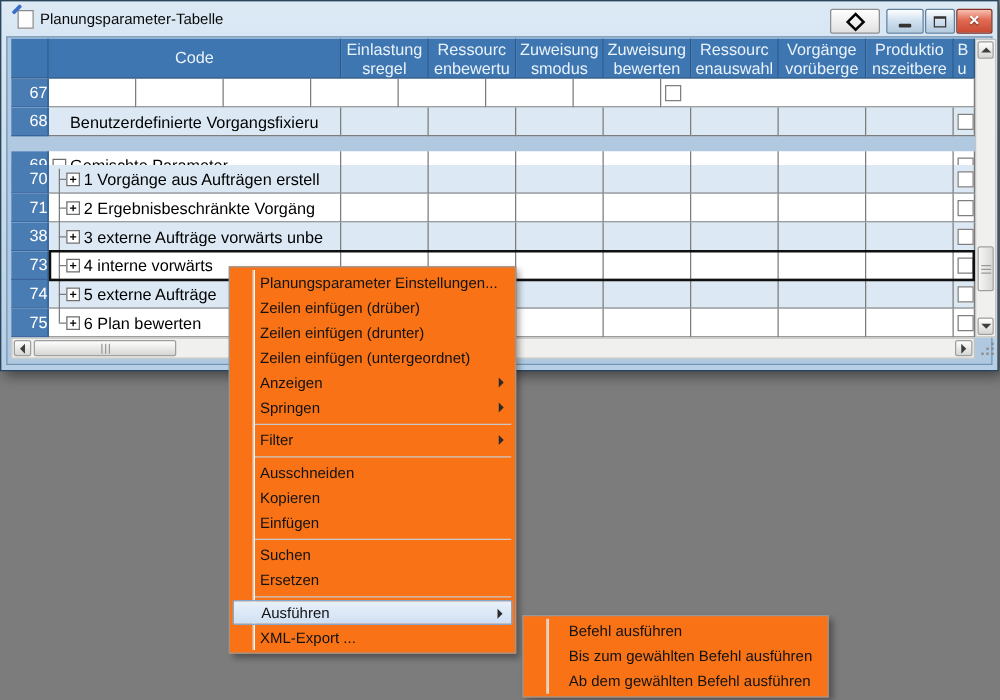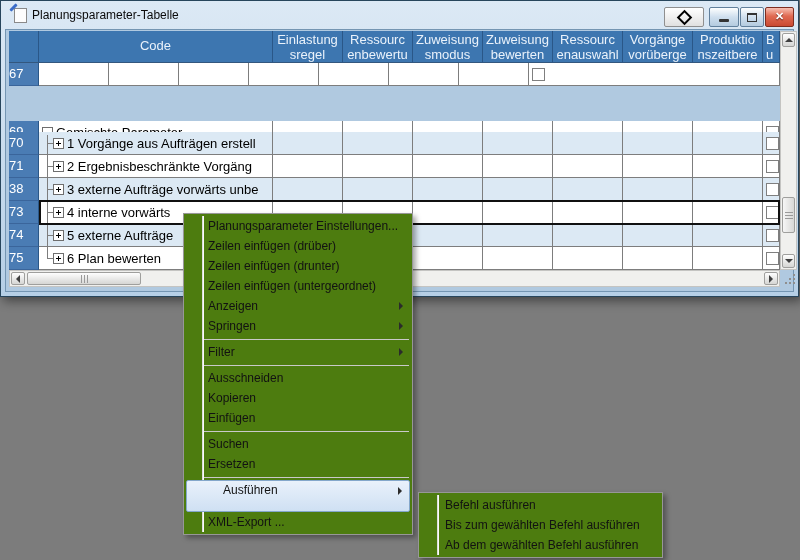--- a/index.html
+++ b/index.html
@@ -34,21 +34,21 @@
   .th{box-sizing:border-box;background:#3d76b0;border-right:1px solid #2a5788;border-bottom:1px solid #33577e;
       color:#eaf2fb;font-size:13px;line-height:15px;text-align:center;padding-top:1px;overflow:hidden;white-space:nowrap}
   .th.codeh{line-height:30px;padding-top:0}
   .th.chkh{text-align:left;padding-left:3px}
   .w-num{width:30px;flex:none}.w-code{width:234px;flex:none}.w-d{width:70px;flex:none}.w-chk{flex:1}
 
   .trow{position:absolute;left:8px;width:771px;height:23px;display:flex;background:#fff;z-index:1}
   .trow.alt{background:#dce9f4}
   .cell{box-sizing:border-box;border-right:1px solid #7d7d7d;border-bottom:1px solid #7d7d7d}
   .cell.num{width:30px;flex:none;background:#4a7cb4;border-right:1px solid #2a5788;border-bottom:1px solid #3a659b;
-            color:#fff;font-size:13px;text-align:left;line-height:21px}
+            color:#fff;font-size:13px;text-align:right;line-height:21px}
   .cell.codec{width:234px;flex:none;display:flex;align-items:center;font-size:13px;color:#000;overflow:hidden;position:relative}
   .cell.d{width:70px;flex:none}
   .cell.chk{flex:1;display:flex;align-items:center}
   .clabel{white-space:nowrap;overflow:hidden}
   .checkbox{width:11px;height:11px;border:1px solid #7f7f7f;background:#fff;margin-left:3px;flex:none;box-sizing:content-box}
 
   .expander{position:relative;width:11px;height:11px;border:1px solid #6e6e6e;background:#fff;box-sizing:border-box;flex:none}
   .expander .hb{position:absolute;left:2px;right:2px;top:4px;height:1px;background:#000}
   .expander .vb{position:absolute;top:2px;bottom:2px;left:4px;width:1px;background:#000}
   .ind0{margin-left:3px;margin-right:3px}
@@ -74,31 +74,31 @@
   .tri.dn{left:50%;top:50%;margin:-2px 0 0 -4px;border-top-color:#3f3f3f}
   .tri.l{left:50%;top:50%;margin:-4px 0 0 -6px;border-right-color:#3f3f3f}
   .tri.r{left:50%;top:50%;margin:-4px 0 0 -2px;border-left-color:#3f3f3f}
   .gripv{position:absolute;left:50%;top:50%;margin:-4px 0 0 0;width:1px;height:8px;background:#9a9a9a;box-shadow:-3px 0 0 #9a9a9a,3px 0 0 #9a9a9a}
   .griph{position:absolute;left:50%;top:50%;margin:0 0 0 -4px;height:1px;width:8px;background:#9a9a9a;box-shadow:0 -3px 0 #9a9a9a,0 3px 0 #9a9a9a}
   .rgrip{position:absolute;left:782px;top:272px;width:13px;height:14px}
   .rgrip::before{content:"";position:absolute;right:1px;top:1px;width:2px;height:2px;background:#8f8f8f;
       box-shadow:0 4px 0 #8f8f8f,0 8px 0 #8f8f8f,-4px 4px 0 #8f8f8f,-4px 8px 0 #8f8f8f,-8px 8px 0 #8f8f8f}
 
   
-  .menu{position:absolute;background:#4d7c0f;border:1px solid #979797;box-shadow:3px 3px 5px rgba(0,0,0,.35);
+  .menu{position:absolute;background:#f97316;border:1px solid #979797;box-shadow:3px 3px 5px rgba(0,0,0,.35);
         padding:2px 0;box-sizing:border-box}
   #mainmenu{left:183px;top:213px;width:230px;z-index:10}
   #submenu{left:418px;top:492px;width:245px;z-index:11}
   .gutterline{position:absolute;left:18px;top:2px;bottom:2px;width:1px;background:#dcdddd;box-shadow:1px 0 0 #fafafa}
   .mi{position:relative;height:20px;line-height:20px;padding-left:24px;font-size:12px;color:#121212;white-space:nowrap;overflow:hidden}
   .mi .arrow{position:absolute;right:9px;top:6px;width:0;height:0;border-left:4px solid #2b2b2b;border-top:4px solid transparent;border-bottom:4px solid transparent}
-  .mi.hot{margin:0 2px;height:32px;line-height:18px;padding-left:36px;border:1px solid #84a7cb;border-radius:2px;
+  .mi.hot{margin:0 2px;height:20px;line-height:18px;padding-left:22px;border:1px solid #84a7cb;border-radius:2px;
           background:linear-gradient(#e9f1fb,#cfe0f3);box-sizing:border-box}
   .mi.hot .arrow{right:7px}
-  #submenu .mi{padding-left:26px}
+  #submenu .mi{padding-left:36px}
   .sep{height:1px;background:#c9c9c9;margin:3px 3px 2px 20px}
 </style>
 </head>
 <body>
 
 <div id="screen">
   <div class="window">
 
     <div class="titlebar">
       <span class="winicon">
@@ -142,20 +142,36 @@
         <div class="cell d"></div>
         <div class="cell d"></div>
         <div class="cell d"></div>
         <div class="cell d"></div>
         <div class="cell d"></div>
       <div class="cell chk">
           <span class="checkbox"></span>
         </div>
     </div>
 
+    <div class="trow alt" style="top:85px">
+      <div class="cell num">68</div>
+      <div class="cell codec">
+        <span class="clabel noexp">Benutzerdefinierte Vorgangsfixieru</span>
+      </div>
+      <div class="cell d"></div>
+        <div class="cell d"></div>
+        <div class="cell d"></div>
+        <div class="cell d"></div>
+        <div class="cell d"></div>
+        <div class="cell d"></div>
+        <div class="cell d"></div>
+      <div class="cell chk">
+          <span class="checkbox"></span>
+        </div>
+    </div>
 
     <div class="trow" style="top:120px">
       <div class="cell num">69</div>
       <div class="cell codec">
         <span class="expander ind0">
             <span class="hb"></span>
           </span>
         <span class="clabel">Gemischte Parameter</span>
       </div>
       <div class="cell d"></div>

